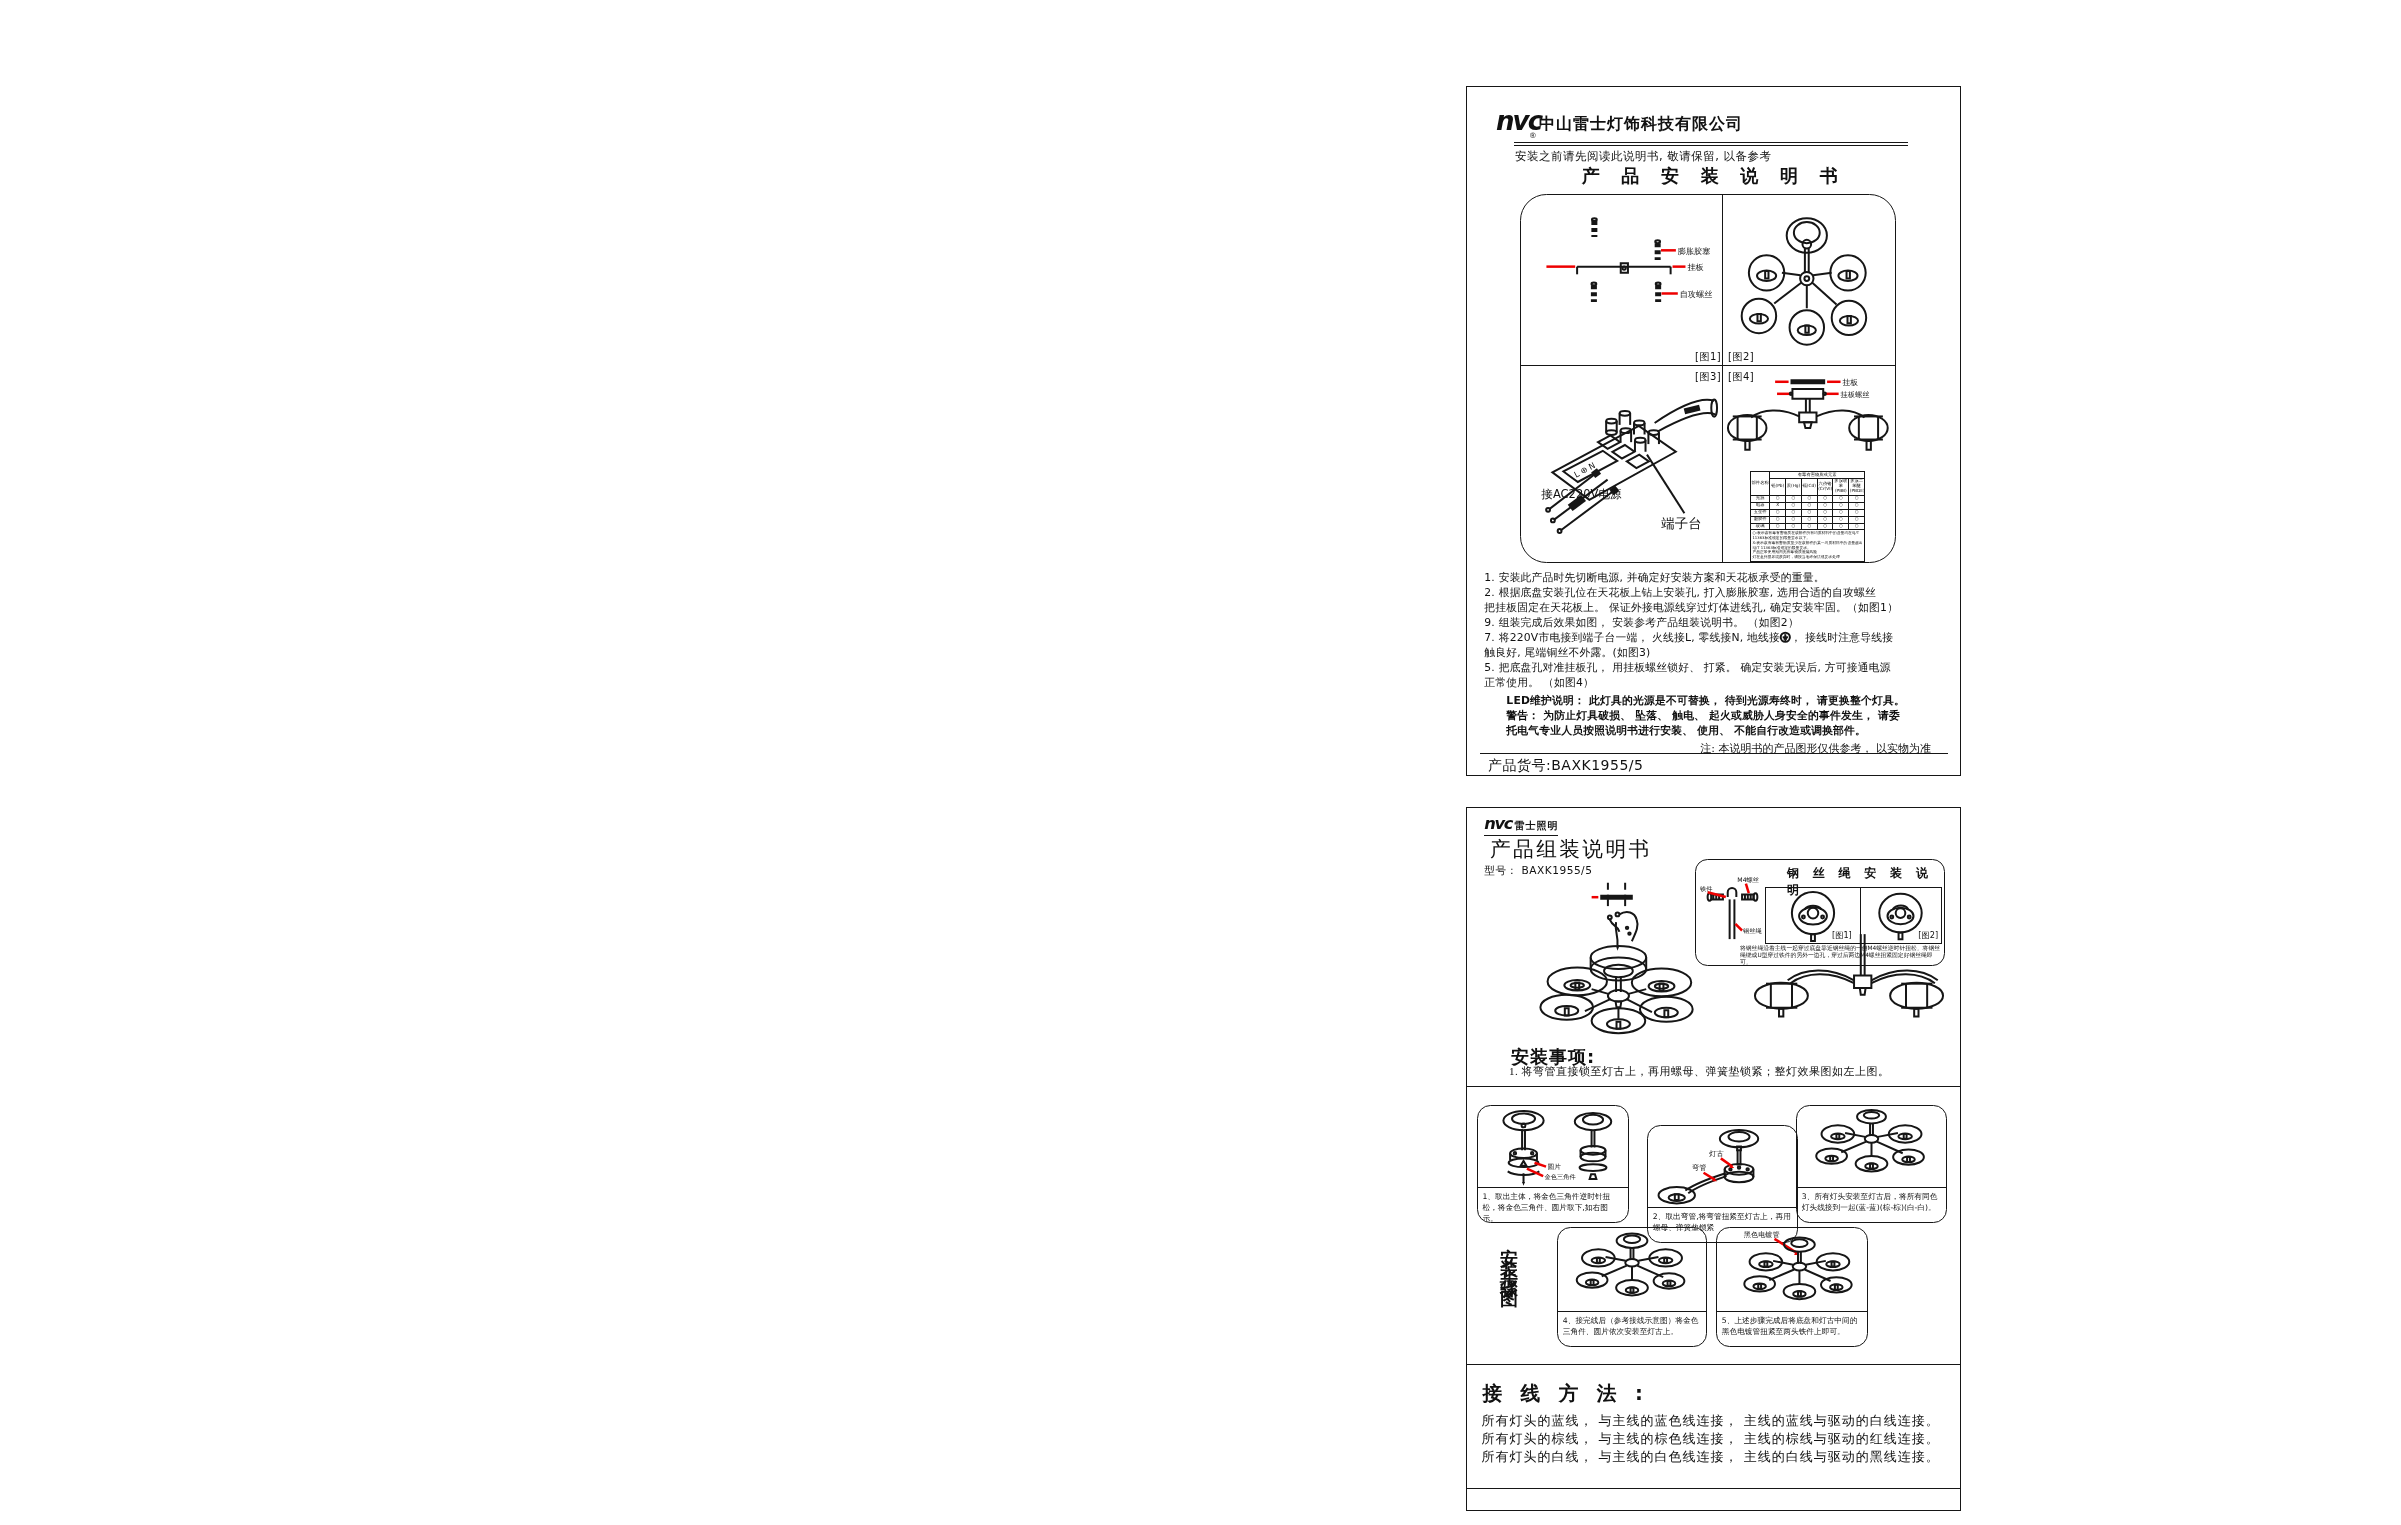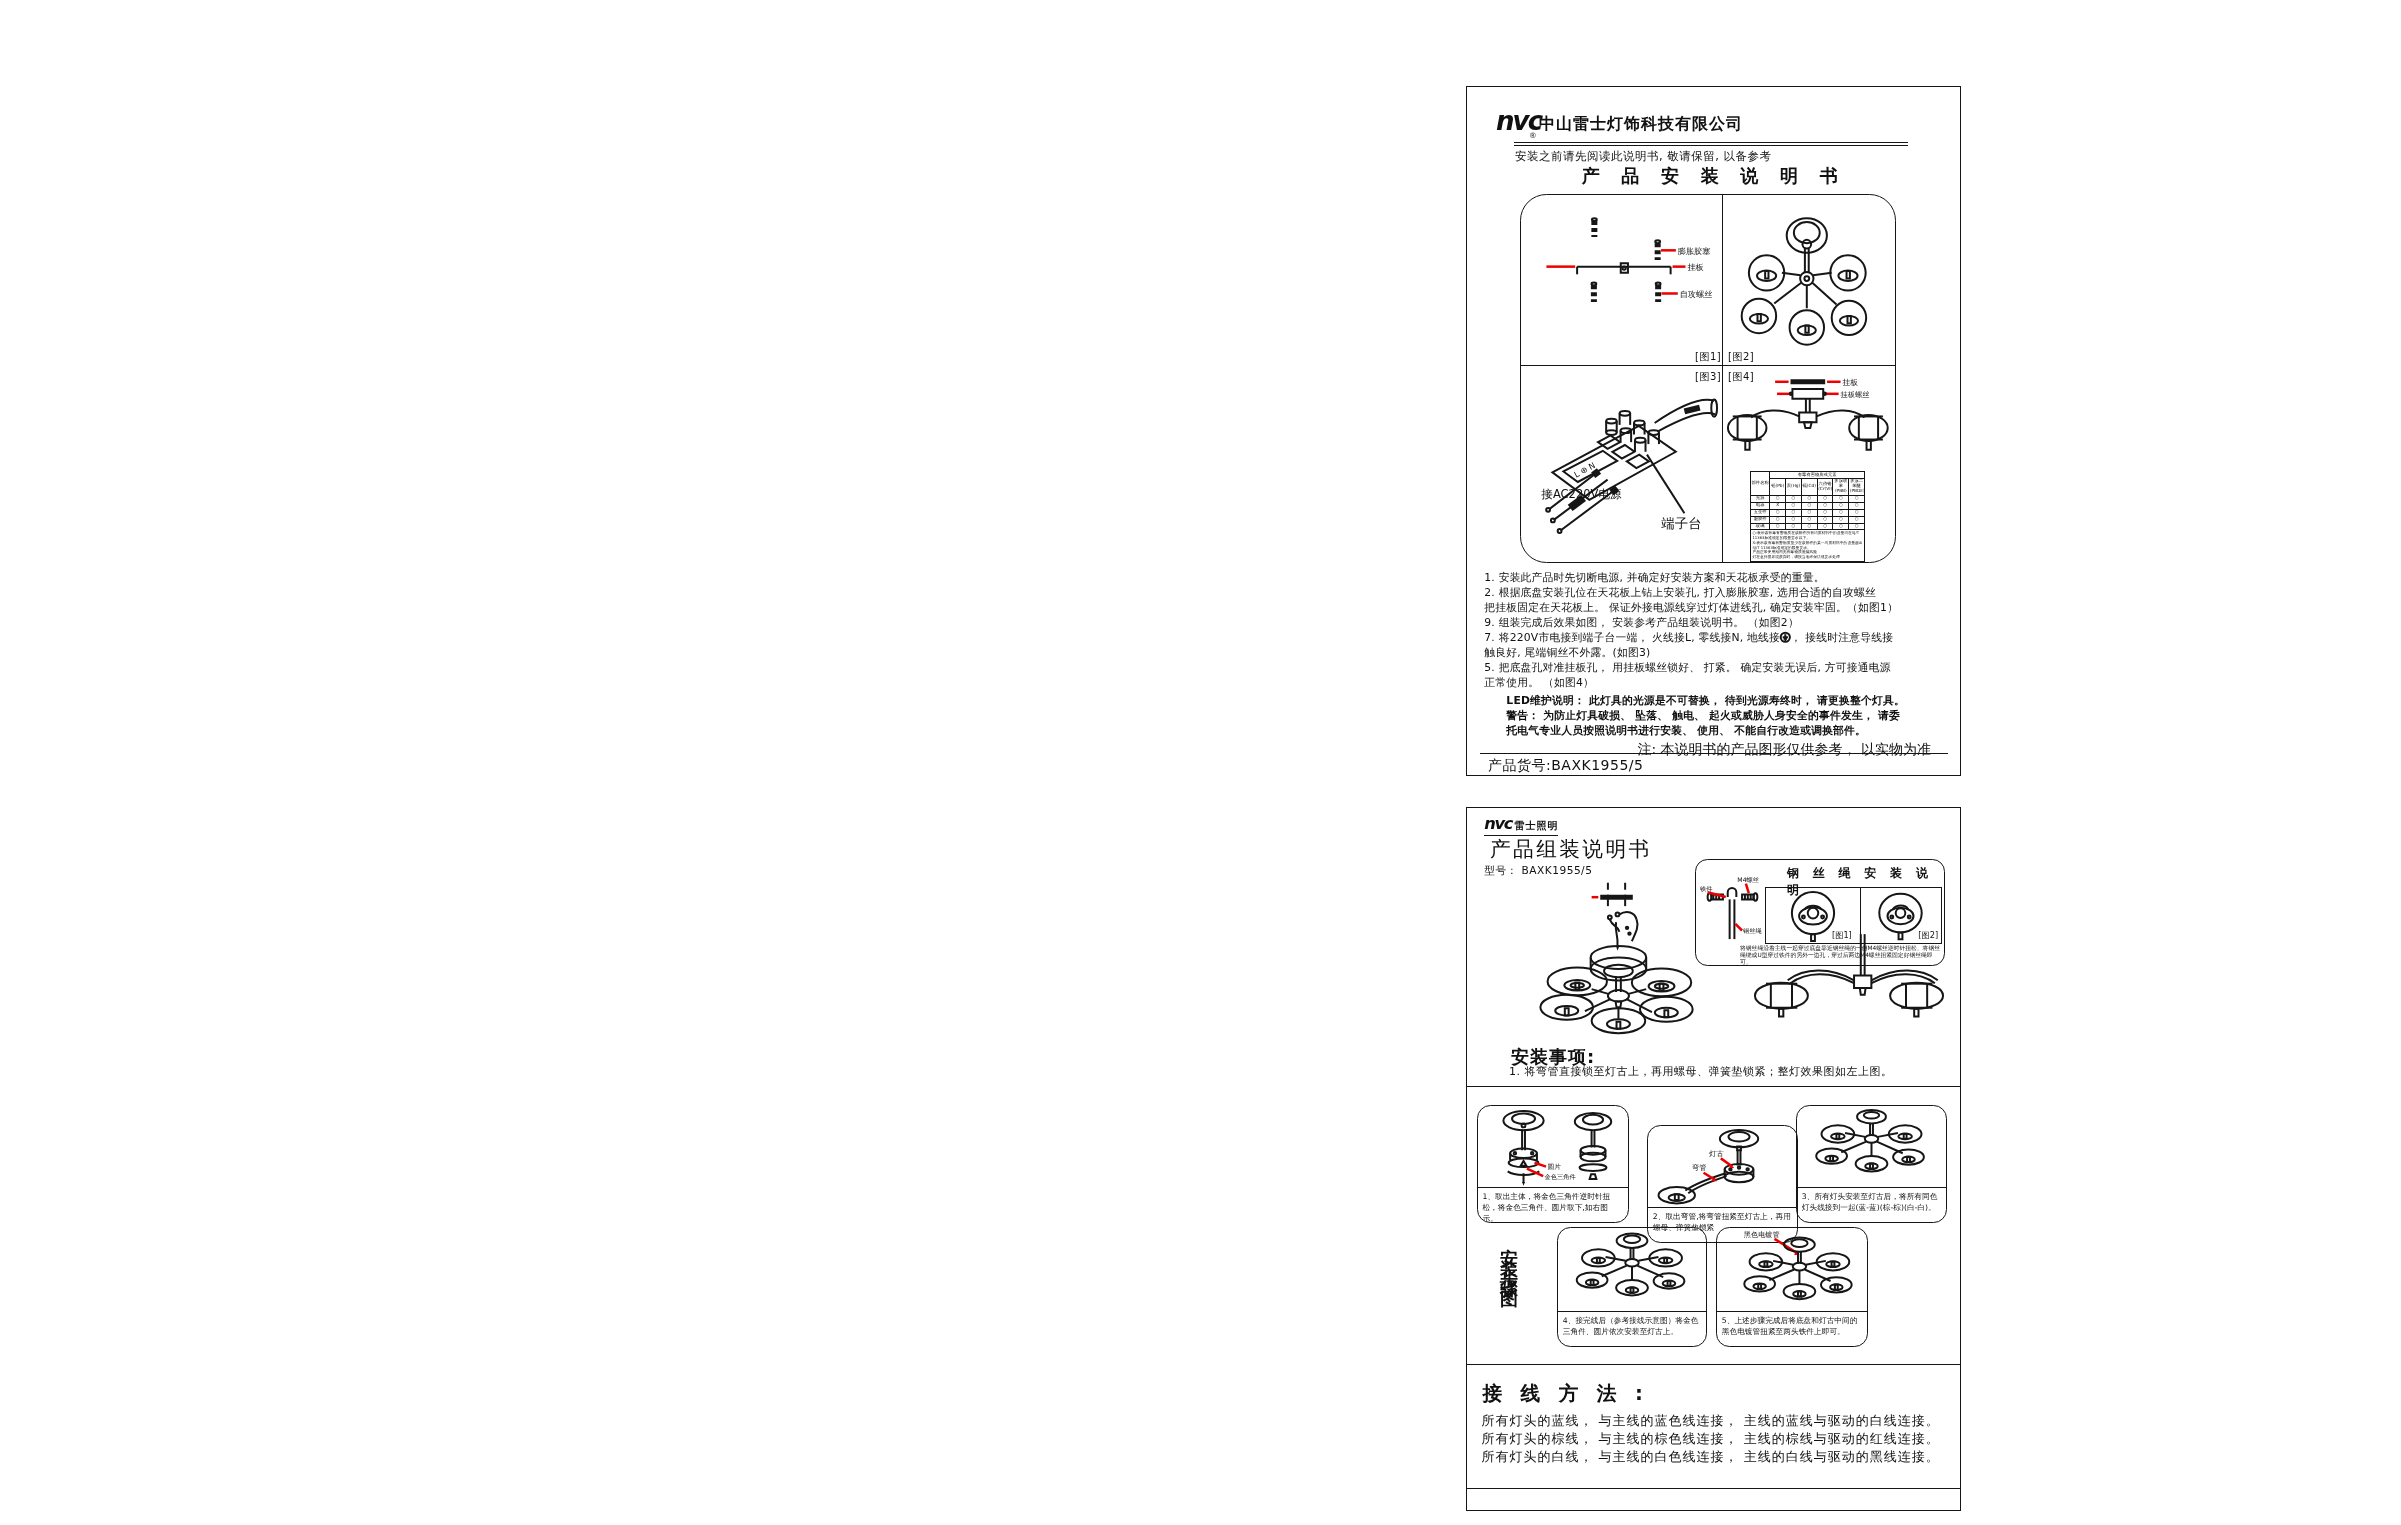--- a/index.html
+++ b/index.html
@@ -21,40 +21,40 @@
   .dblrule{height:1.9px;border-top:1.2px solid #161616;border-bottom:1.2px solid #161616;}
   .readnote{font-size:11.5px;letter-spacing:0.5px;}
   .ptitle{font-size:18px;font-weight:700;letter-spacing:7.7px;text-align:center;width:100%;}
   .figpanel{border:1.2px solid #161616;border-radius:26.4px;}
   .vdiv{border-left:1px solid #161616;width:0;}
   .hdiv{border-top:1px solid #161616;height:0;}
   .figlab{font-size:10px;letter-spacing:0.5px;}
   .steps{font-size:10.8px;line-height:15px;letter-spacing:0.2px;}
   .steps .ind{padding-left:22px;}
   .steps .bold{font-weight:700;}
-  .refnote{font-size:14px;}
+  .refnote{font-size:11px;}
   .botrule{border-top:1.2px solid #161616;height:0;}
   .prodno{font-size:14px;letter-spacing:0.5px;}
   .rohs{border-collapse:collapse;table-layout:fixed;width:115px;background:#fff;}
   .rohs td{border:0.7px solid #161616;text-align:center;font-size:4.3px;line-height:1.15;
            padding:0.5px 0.5px;overflow:hidden;}
   .rohs .nm{width:17.3px;}
   .rohs .notescell{text-align:left;font-size:3.8px;line-height:1.25;padding:1px 1.4px;}
   
   .logo2{font-size:16.3px;font-weight:900;font-style:italic;letter-spacing:-1.4px;line-height:1;}
   .logo2txt{font-size:10px;font-weight:800;letter-spacing:1px;}
   .logorow{border-bottom:1.9px solid #161616;padding-bottom:1.9px;}
   .atitle{font-size:20.7px;letter-spacing:2.4px;}
   .model{font-size:10.6px;letter-spacing:0.5px;}
   .ropebox{border:1.2px solid #161616;border-radius:12.5px;margin-top:44px;}
   .ropetitle{font-size:12px;font-weight:700;letter-spacing:4.8px;}
   .ropefig{border:1px solid #161616;}
   .ropetext{font-size:5.8px;line-height:7.2px;letter-spacing:0;}
   .notestitle{font-size:18px;font-weight:700;letter-spacing:1px;}
-  .note1{font-size:11px;letter-spacing:0.5px;}
+  .note1{font-size:11px;letter-spacing:0.5px;font-family:Liberation Serif, serif;}
   .fullrule{border-top:1.2px solid #161616;height:0;left:0;right:0;}
   .stepbox{border:1.2px solid #161616;border-radius:13.4px;overflow:hidden;}
   .stepcap{border-top:1px solid #161616;font-size:7.7px;line-height:11px;
            padding:3.4px 5.8px 1.9px 4.8px;letter-spacing:0;}
   .vsteps{writing-mode:vertical-rl;text-orientation:upright;font-size:18px;font-weight:600;
           letter-spacing:10.6px;}
   .wiretitle{font-size:19.7px;font-weight:600;letter-spacing:5.8px;}
   .wirelines{font-size:13px;line-height:18px;letter-spacing:1px;}
   .slab{font-size:14px;fill:#111;}
 </style>

